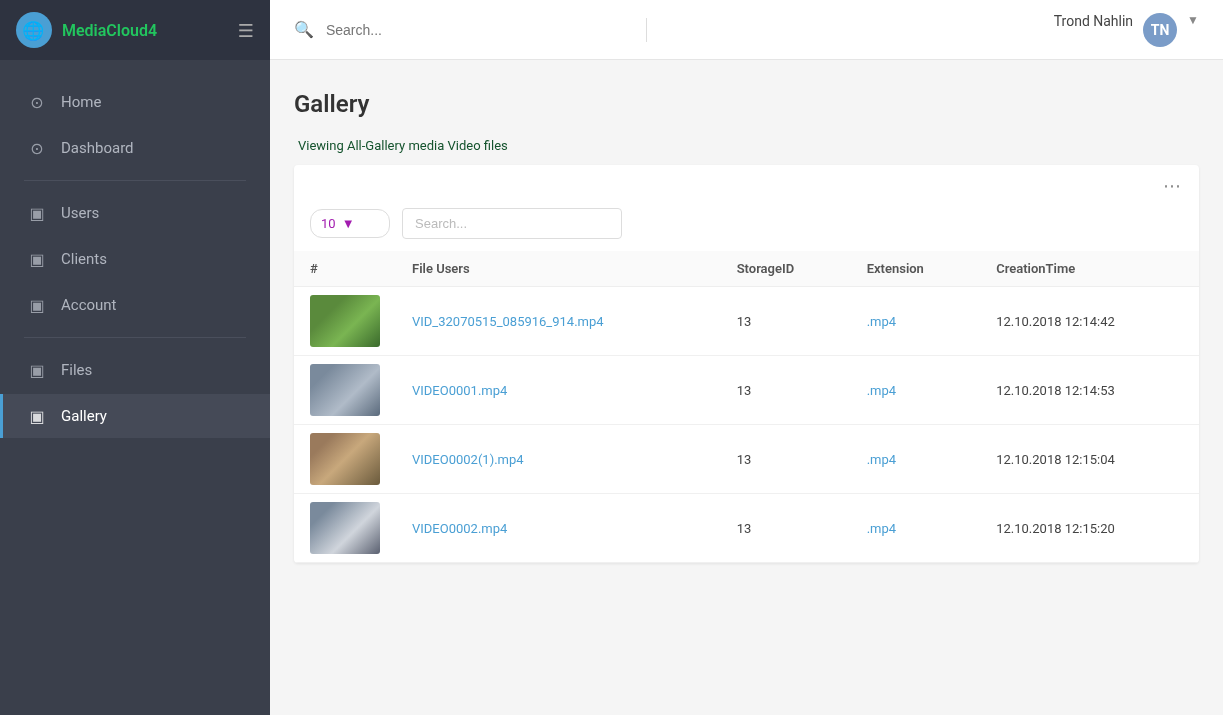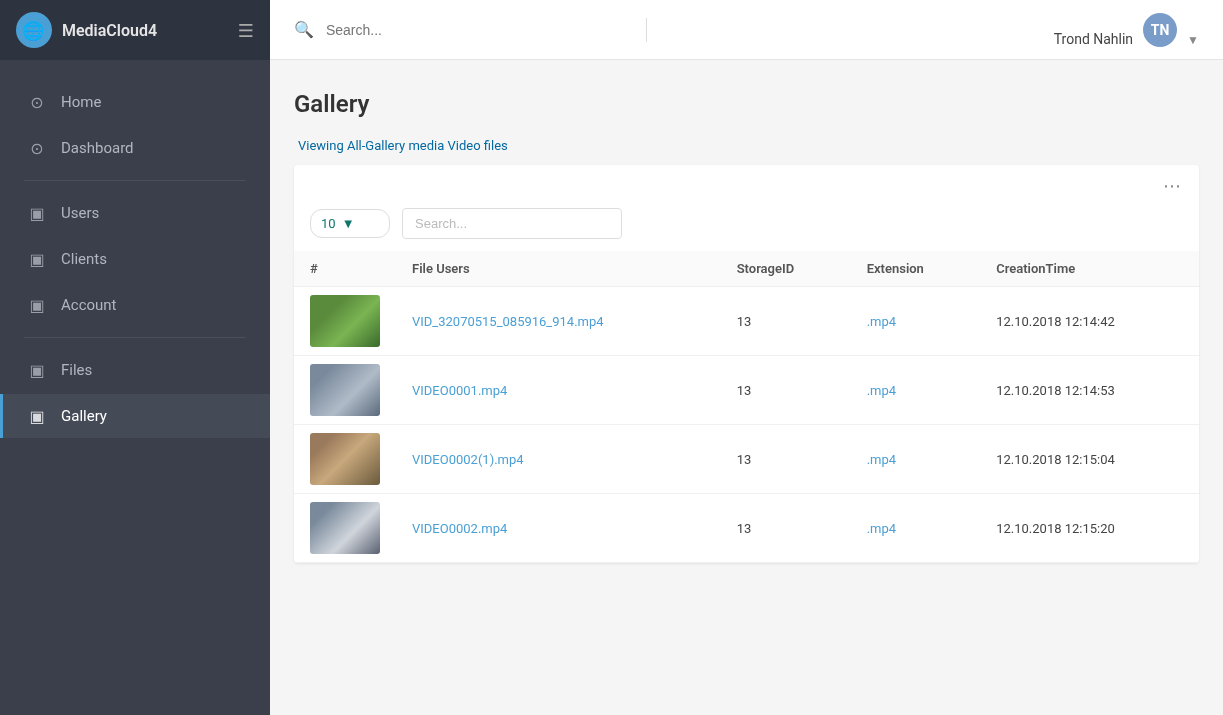--- a/index.html
+++ b/index.html
@@ -29,21 +29,21 @@
     }
     .brand-icon {
       width: 36px;
       height: 36px;
       border-radius: 50%;
       background: #4a9fd4;
       display: flex; align-items: center; justify-content: center;
       font-size: 18px;
     }
     .brand-title {
-      color: #e5e5e5;
+      color: #22c55e;
       font-size: 16px;
       font-weight: 600;
     }
     .hamburger-icon {
       color: #aaa;
       font-size: 18px;
       cursor: pointer;
     }
     .sidebar-nav {
       display: flex;
@@ -105,21 +105,21 @@
     }
     .topbar-divider {
       width: 1px;
       height: 24px;
       background: #ddd;
       margin: 0 8px;
     }
     .topbar-user {
       margin-left: auto;
       display: flex;
-      align-items: flex-end;
+      align-items: flex-start;
       gap: 10px;
       cursor: pointer;
     }
     .topbar-username {
       font-size: 14px;
       color: #444;
     }
     .topbar-avatar {
       width: 34px;
       height: 34px;
@@ -161,21 +161,21 @@
       color: #666;
       cursor: pointer;
       border-bottom: 3px solid transparent;
       margin-bottom: -1px;
     }
     .tab.active { color: #4a9fd4; border-bottom: 3px solid #4a9fd4; font-weight: 500; }
 
     
     .status-text {
       font-size: 13px;
-      color: #0369a1;
+      color: #14532d;
       margin-bottom: 12px;
       padding: 0 4px;
     }
 
     
     .table-card {
       background: #fff;
       border-radius: 4px;
       box-shadow: 0 1px 3px rgba(0,0,0,0.08);
       overflow: hidden;
@@ -198,21 +198,21 @@
       gap: 12px;
       padding: 6px 16px 12px;
     }
     .per-page-select {
       display: flex;
       align-items: center;
       border: 1px solid #ddd;
       border-radius: 12px;
       padding: 6px 10px;
       font-size: 13px;
-      color: #0f766e;
+      color: #a21caf;
       cursor: pointer;
       background: #fff;
       gap: 6px;
       min-width: 80px;
     }
     .table-search-input {
       border: 1px solid #ddd;
       border-radius: 4px;
       padding: 7px 12px;
       font-size: 13px;

